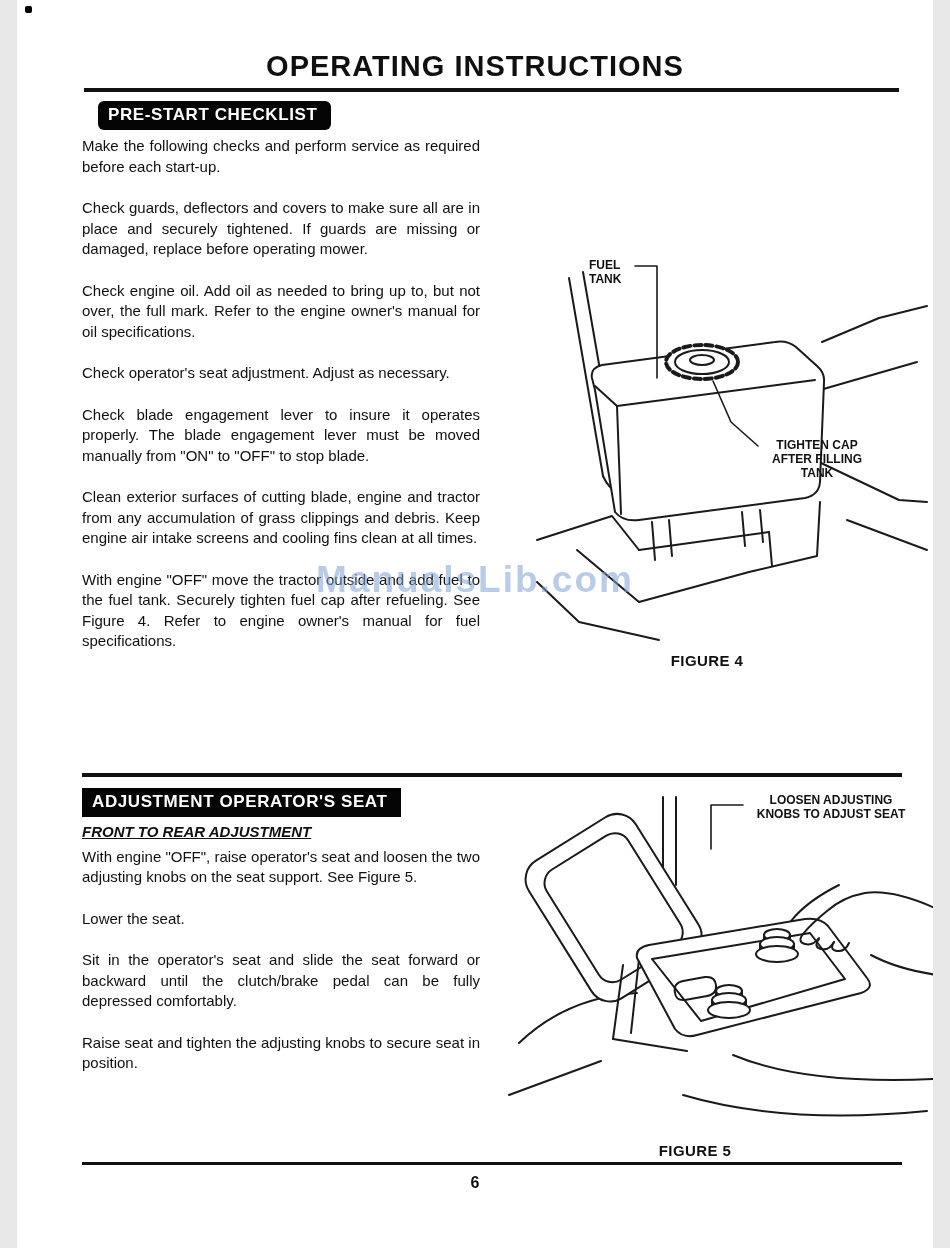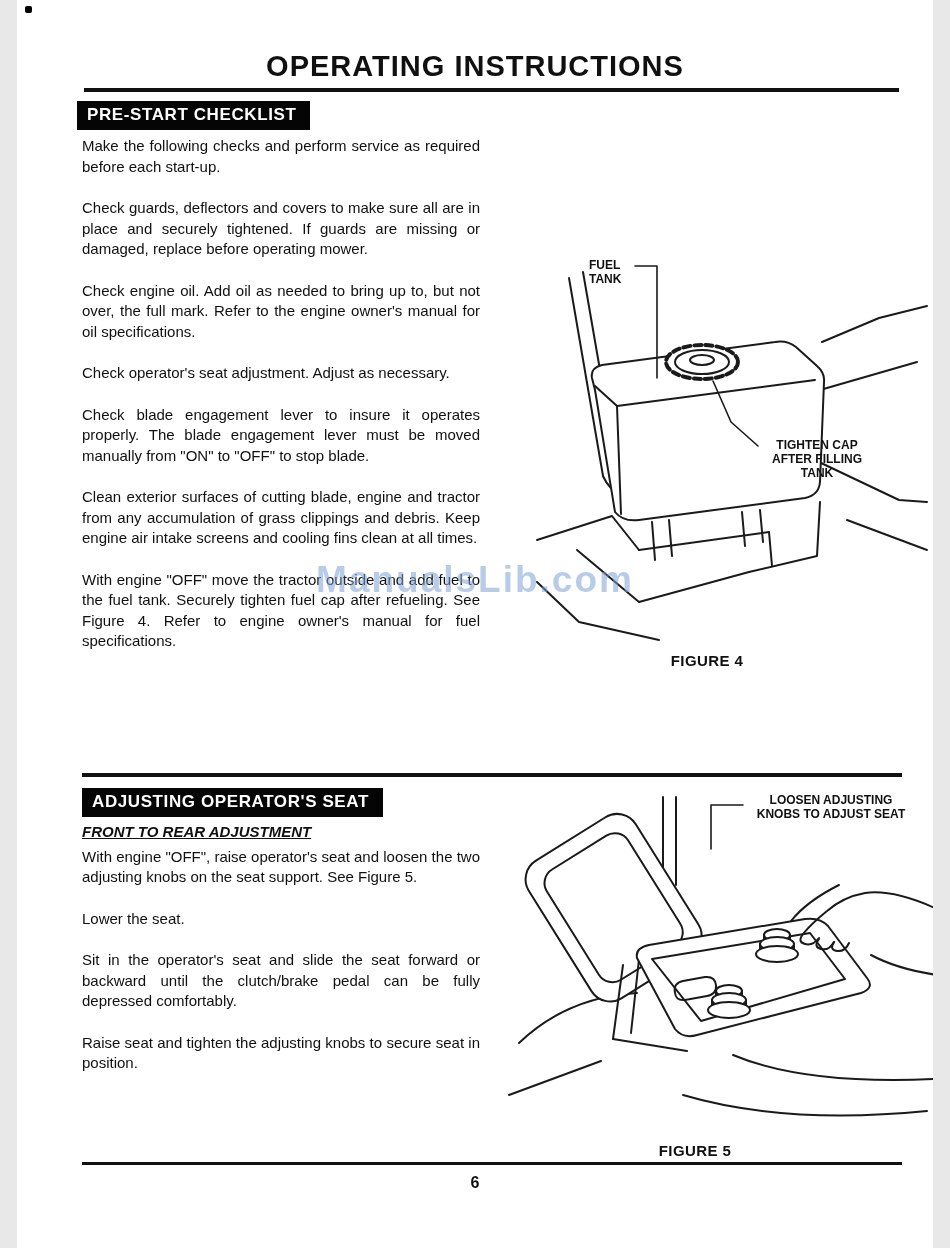--- a/index.html
+++ b/index.html
@@ -21,21 +21,21 @@
   .rule { position:absolute; background:#111; }
   .rule-title  { top:88px;  left:67px; width:815px; height:4px; }
   .rule-mid    { top:773px; left:65px; width:820px; height:4px; }
   .rule-bottom { top:1162px; left:65px; width:820px; height:3px; }
 
   .bar {
     position:absolute; background:#050505; color:#fff;
     font-weight:bold; font-size:17px; letter-spacing:0.6px;
     padding:4px 14px 5px 10px;
   }
-  .bar1 { top:101px; left:60px; }
+  .bar1 { top:101px; left:81px;border-radius:6px; }
   .bar2 { top:788px; left:65px; }
 
   .textcol {
     position:absolute; left:65px; width:398px;
     font-size:15px; line-height:20.5px; text-align:justify;
   }
   .col1 { top:136px; }
   .col2 { top:822px; }
   .textcol p { margin-bottom:21px; }
   .subhead { font-weight:bold; font-style:italic; font-size:15px; margin-bottom:4px; text-align:left;text-decoration:underline; }
@@ -129,21 +129,21 @@
       </g>
     </svg>
     <div class="fig-label lbl-fueltank">FUEL TANK</div>
     <div class="fig-label lbl-tighten">TIGHTEN CAP AFTER FILLING TANK</div>
     <div class="fig-caption cap4">FIGURE 4</div>
   </div>
 
   <div class="rule rule-mid"></div>
 
   <div class="bar bar2">
-    <span>ADJUSTING OPERATOR'S SEAT</span>
+    <span>ADJUSTMENT OPERATOR'S SEAT</span>
   </div>
 
   <div class="textcol col2">
     <div class="subhead">FRONT TO REAR ADJUSTMENT</div>
     <p>With engine "OFF", raise operator's seat and loosen the two adjusting knobs on the seat support. See Figure 5.</p>
     <p>Lower the seat.</p>
     <p>Sit in the operator's seat and slide the seat forward or backward until the clutch/brake pedal can be fully depressed comfortably.</p>
     <p>Raise seat and tighten the adjusting knobs to secure seat in position.</p>
   </div>
 

